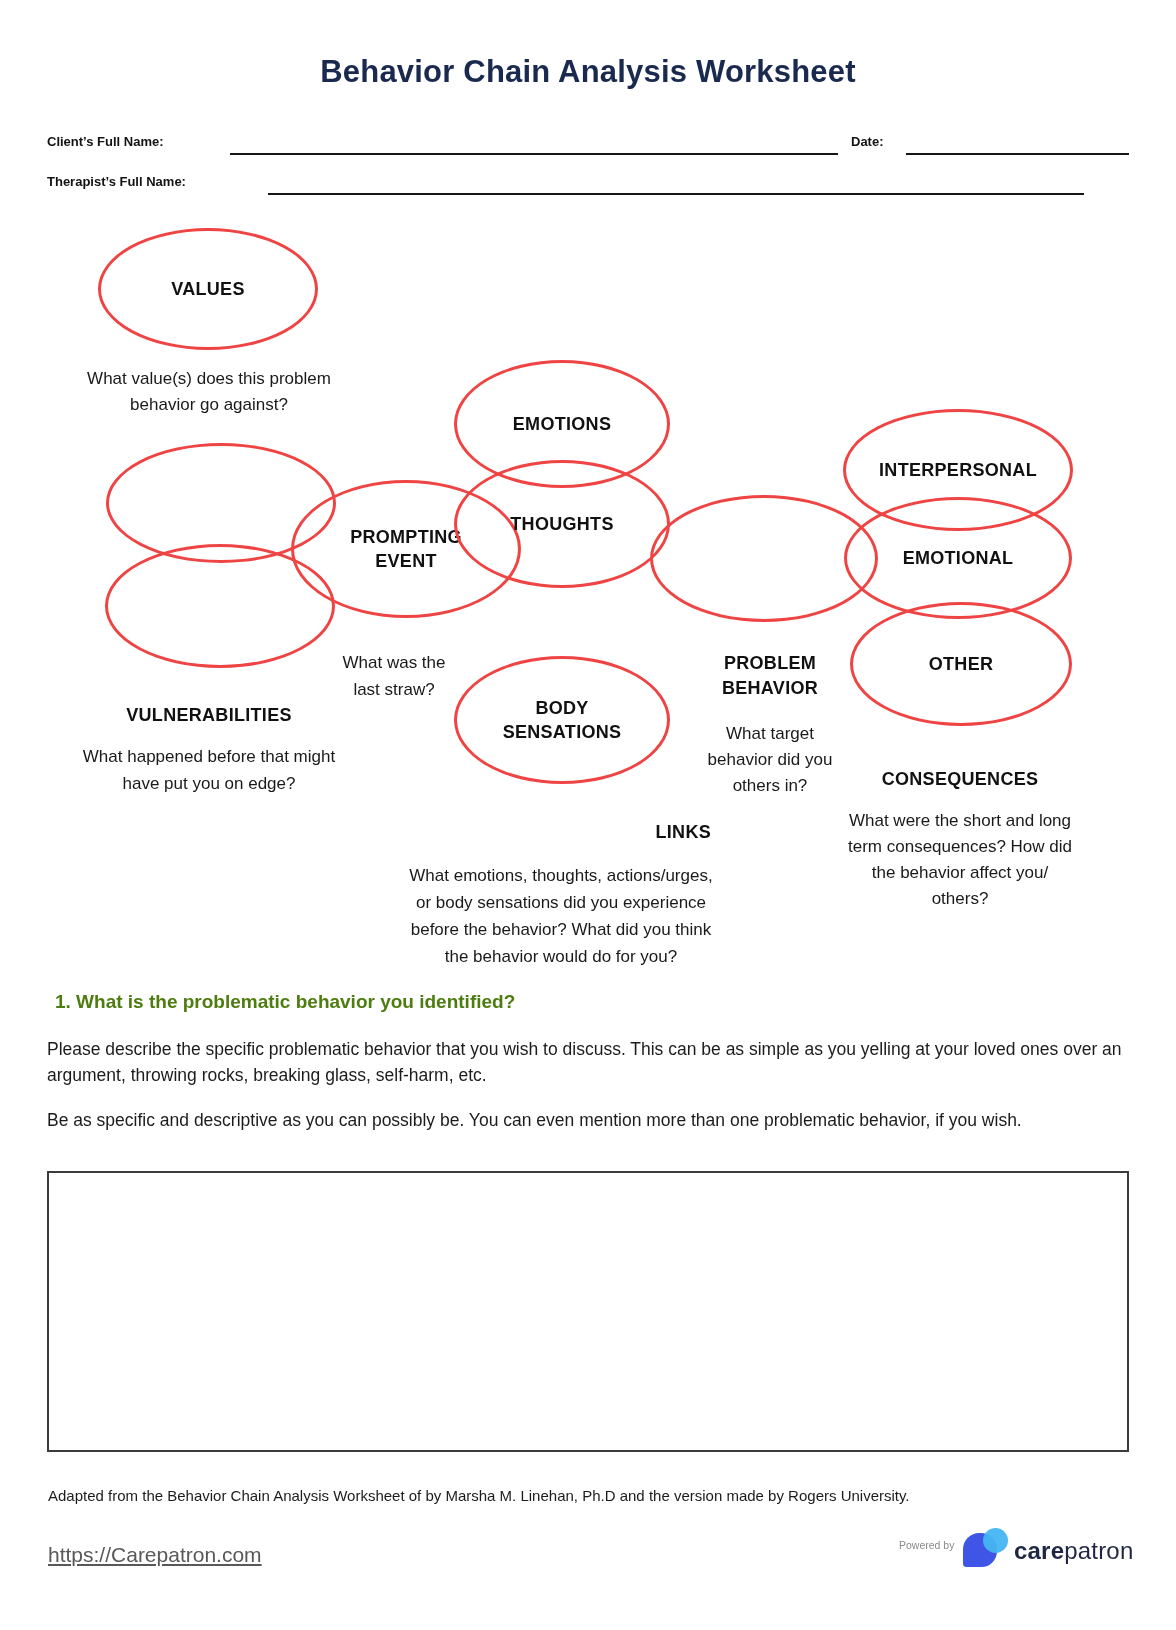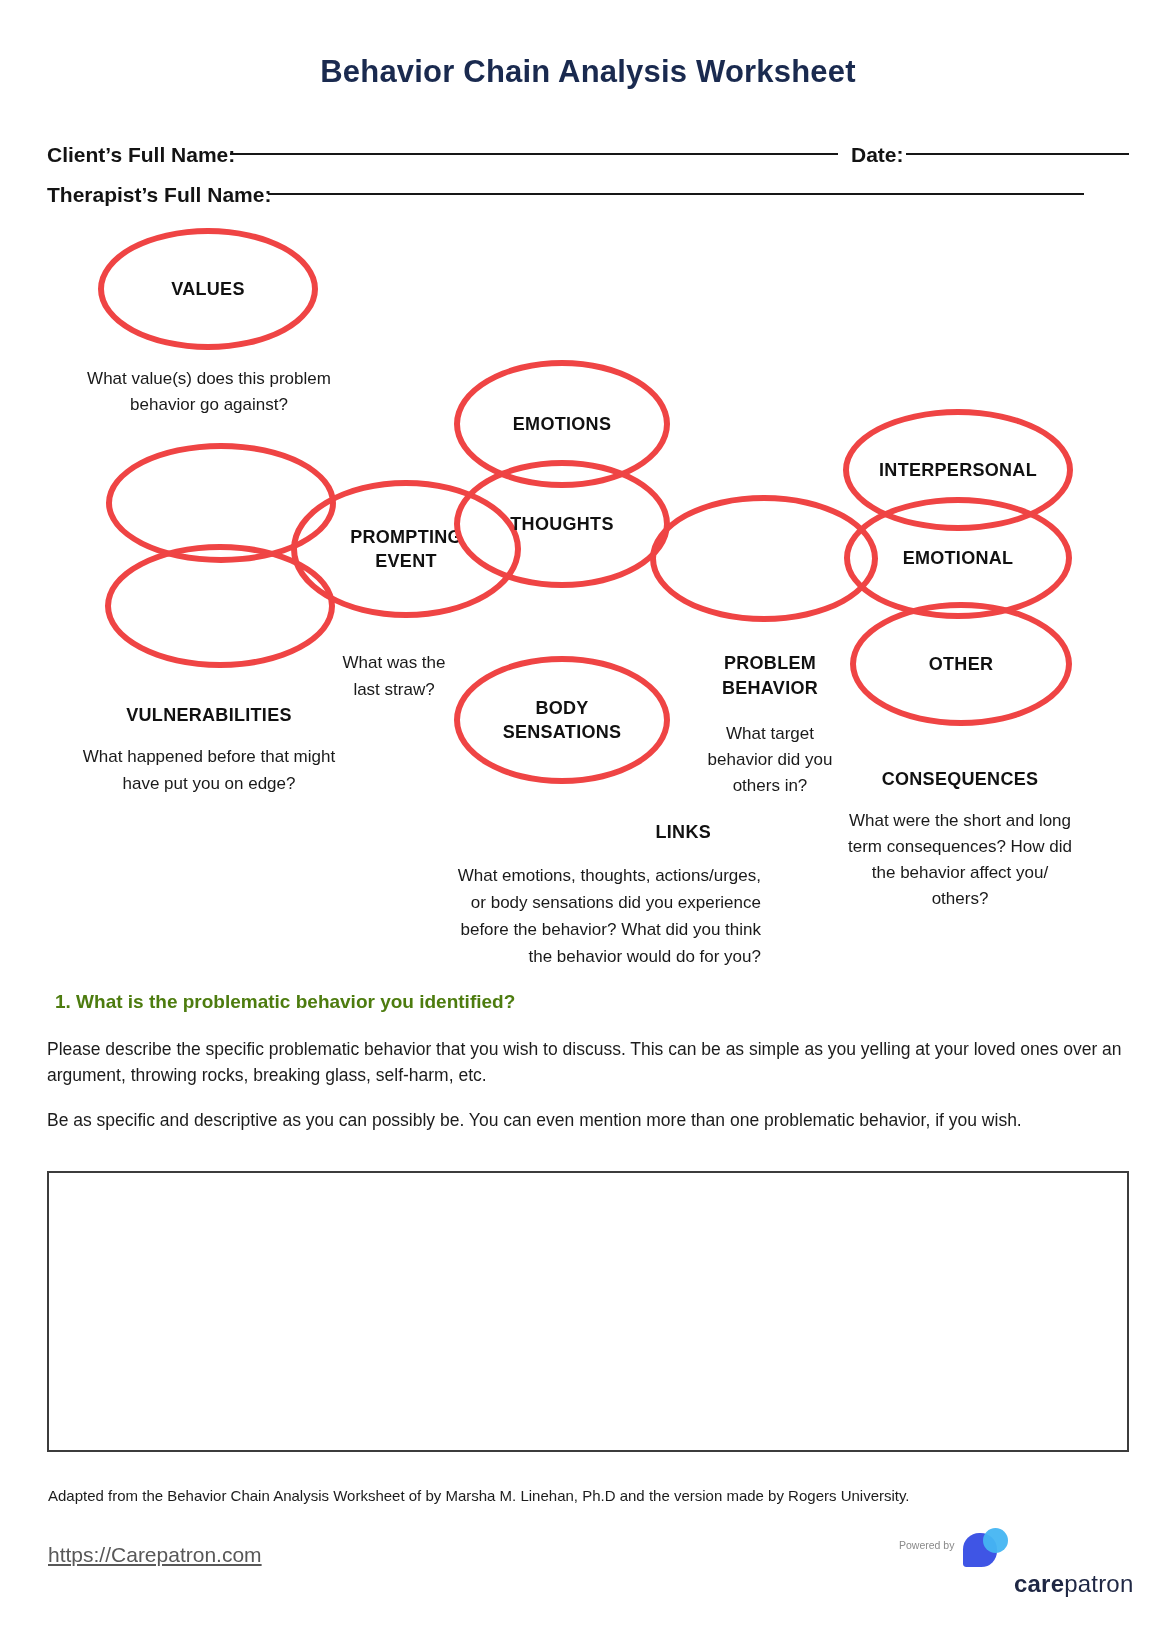--- a/index.html
+++ b/index.html
@@ -10,25 +10,25 @@
     background:#ffffff;
     font-family:"Liberation Sans", sans-serif;
     color:#161616;
     overflow:hidden;
   }
   .title{
     position:absolute;left:0;top:54px;width:100%;
     text-align:center;font-size:31px;font-weight:bold;color:#1a2a4f;
     letter-spacing:0.2px;
   }
-  .form-label{position:absolute;font-size:21px;font-weight:bold;color:#131313;margin-top:9px;}
+  .form-label{position:absolute;font-size:13px;font-weight:bold;color:#131313;}
   .write-line{position:absolute;border-bottom:2px solid #161616;height:18px;}
   
   .ellipse{
-    position:absolute;border:6px solid #ef4444;border-radius:50%;
+    position:absolute;border:3px solid #ef4444;border-radius:50%;
     display:flex;align-items:center;justify-content:center;
     text-align:center;background:transparent;box-sizing:border-box;
   }
   .elabel{font-size:18px;font-weight:bold;color:#111;letter-spacing:0.3px;line-height:24px;}
   .elabel .line{display:block;}
   .qtext{position:absolute;text-align:center;font-size:17px;color:#1a1a1a;}
   .qtext .line{display:block;}
   .sublabel{position:absolute;text-align:center;font-size:18px;font-weight:bold;color:#111;letter-spacing:0.3px;}
   .sublabel .line{display:block;line-height:25px;}
   
@@ -122,21 +122,21 @@
   </div>
   <div class="qtext" style="left:645px;top:721px;width:250px;line-height:26px;">
     <span class="line">What target</span>
     <span class="line">behavior did you</span>
     <span class="line">others in?</span>
   </div>
 
   <div class="sublabel" style="left:411px;top:820px;width:300px;text-align:right;">
     <span class="line">LINKS</span>
   </div>
-  <div class="qtext" style="left:361px;top:862px;width:400px;line-height:27px;text-align:right;">
+  <div class="qtext" style="left:361px;top:862px;width:400px;line-height:27px;">
     <span class="line">What emotions, thoughts, actions/urges,</span>
     <span class="line">or body sensations did you experience</span>
     <span class="line">before the behavior? What did you think</span>
     <span class="line">the behavior would do for you?</span>
   </div>
 
   <div class="sublabel" style="left:810px;top:767px;width:300px;">
     <span class="line">CONSEQUENCES</span>
   </div>
   <div class="qtext" style="left:800px;top:808px;width:320px;line-height:26px;">
@@ -151,17 +151,17 @@
   <div class="para" style="left:47px;top:1107px;width:1084px;">Be as specific and descriptive as you can possibly be. You can even mention more than one problematic behavior, if you wish.</div>
   <div class="answer-box" style="left:47px;top:1171px;width:1082px;height:281px;"></div>
 
   <div class="attribution" style="left:48px;top:1487px;">Adapted from the Behavior Chain Analysis Worksheet of by Marsha M. Linehan, Ph.D and the version made by Rogers University.</div>
   <a class="site-link" style="left:48px;top:1543px;" href="#">https://Carepatron.com</a>
   <div class="powered-by" style="left:899px;top:1539px;">Powered by</div>
   <div class="logo-icon" style="left:963px;top:1528px;">
     <div class="bubble-dark"></div>
     <div class="bubble-light"></div>
   </div>
-  <div class="brand" style="left:1014px;top:1537px;margin-top:33px;">
+  <div class="brand" style="left:1014px;top:1537px;">
     <b>care</b><span>patron</span>
   </div>
 
 </div>
 
 </body></html>

